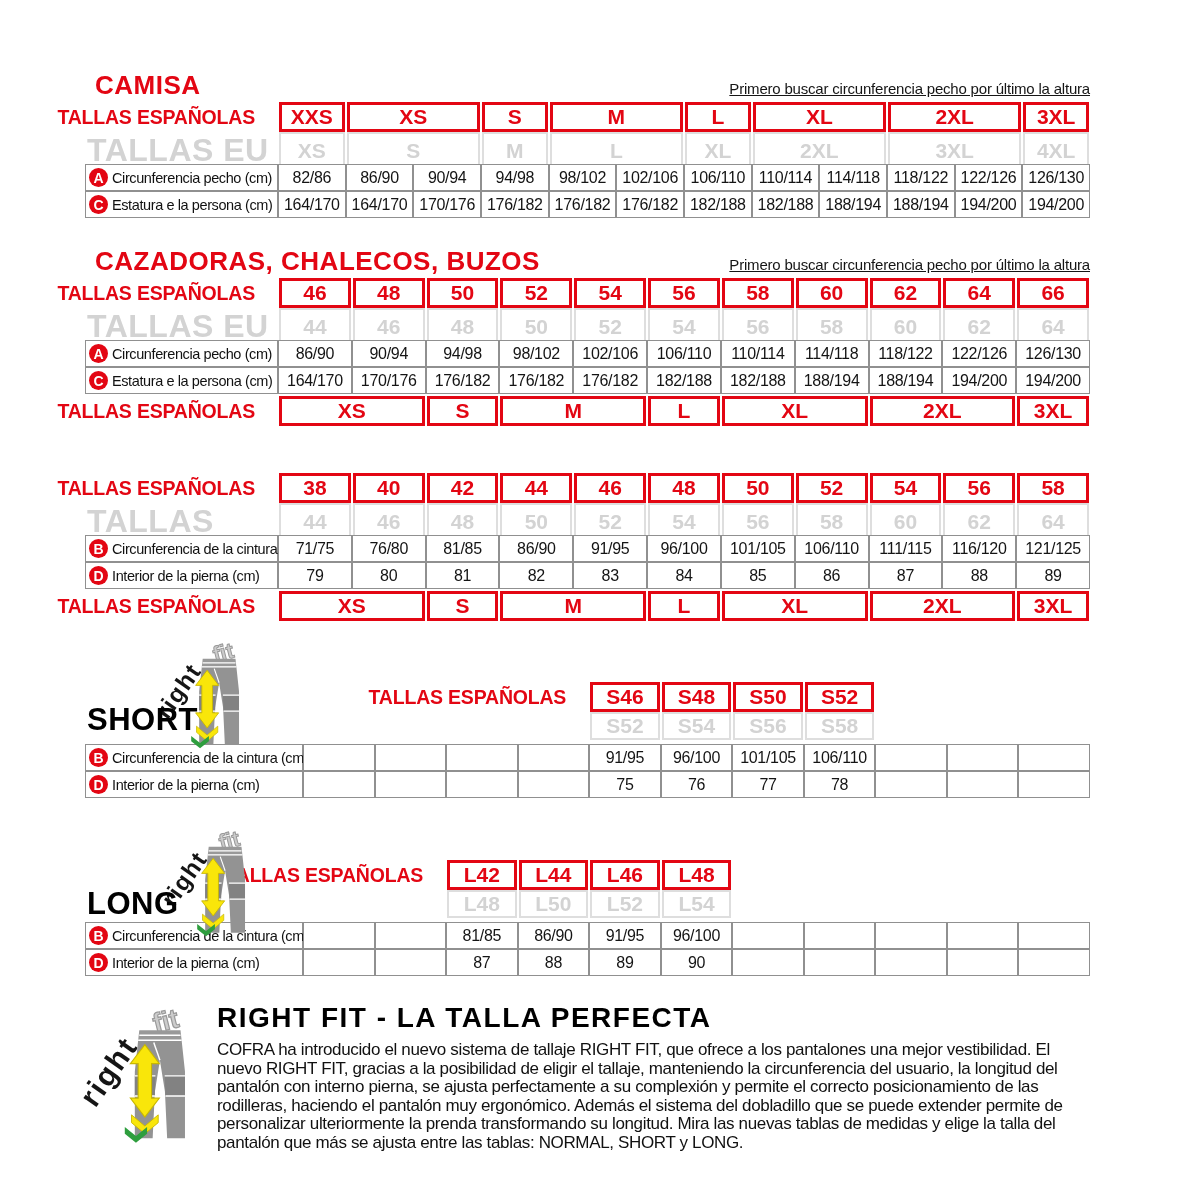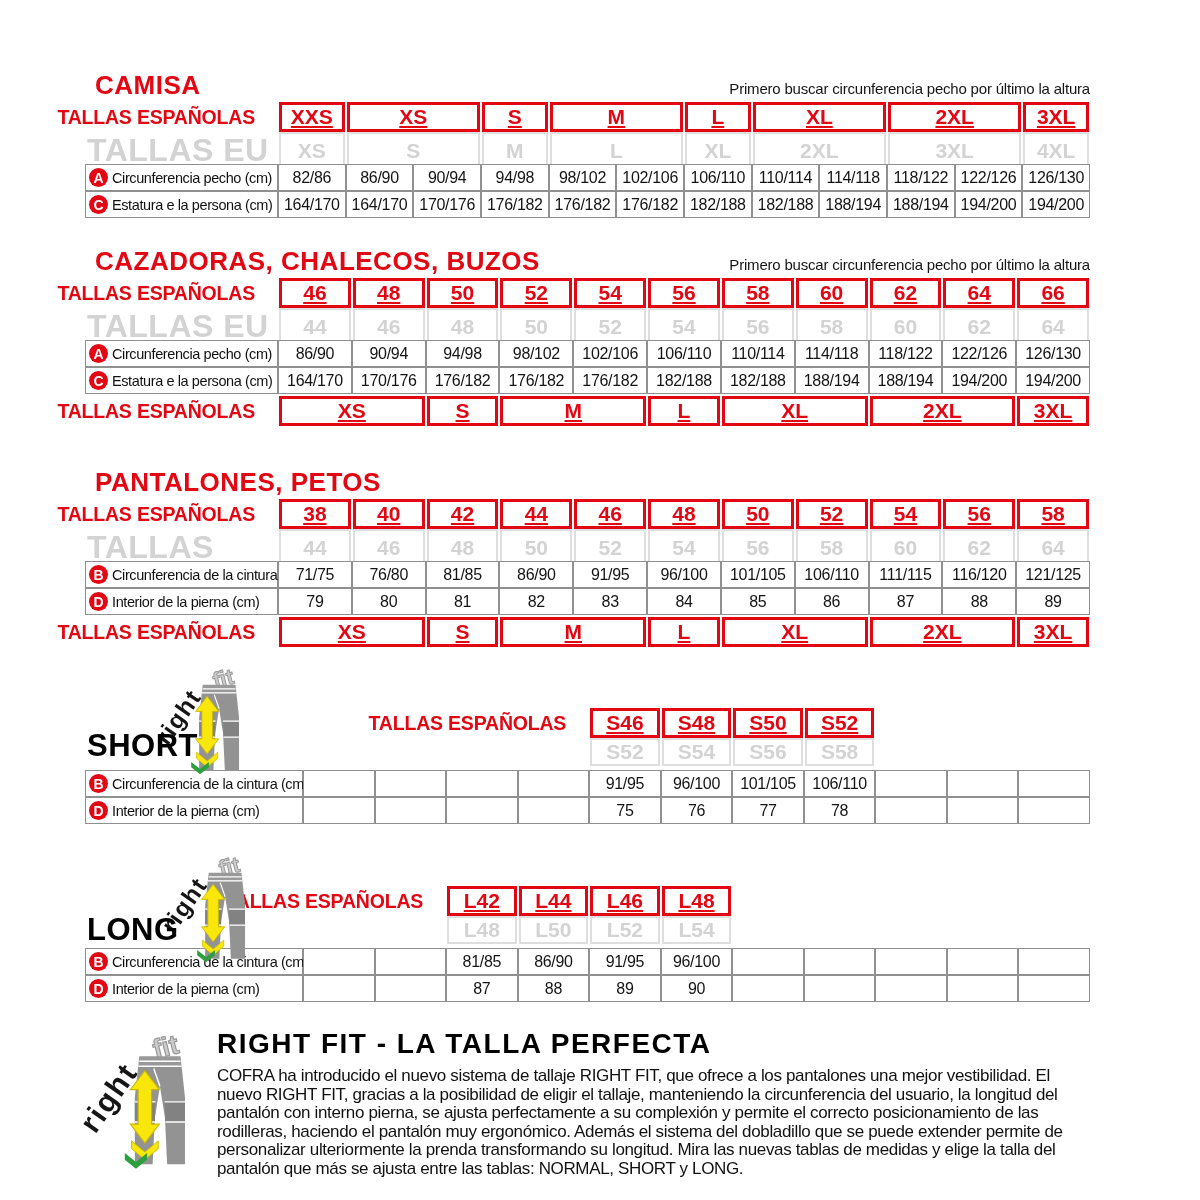--- a/index.html
+++ b/index.html
@@ -3,32 +3,32 @@
 <meta charset="utf-8">
 <style>
   :root{ --red:#e30613; --gray-txt:#d3d3d3; --gray-border:#dedede; --cell-border:#909090; --ink:#141414; }
   *{box-sizing:border-box;}
   body{margin:0; background:#ffffff; font-family:"Liberation Sans", sans-serif; color:var(--ink);}
   .page{position:relative; width:1200px; height:1200px; background:#fff; padding:72px 110px 0 85px; overflow:hidden;}
 
   
   .sec-head{display:flex; justify-content:space-between; align-items:flex-end; margin-bottom:4px;}
   .sec-title{margin:0; padding-left:10px; font-size:26px; line-height:26px; color:var(--red); font-weight:bold; letter-spacing:0.5px;}
-  .sec-note{font-size:15px; color:#151515; padding-bottom:1px; letter-spacing:-0.2px;}
+  .sec-note{font-size:15px; color:#151515; padding-bottom:1px; letter-spacing:-0.2px;text-decoration:underline;}
 
   
   .tbl{width:100%;}
   .trow{display:grid; align-items:stretch;}
   .es-row{height:27px; margin-bottom:3px;}
   .es-row.bottom{margin-top:2px; margin-bottom:0;}
   .eu-row{height:27px; margin-bottom:5px;}
   .data-row{height:27px;}
   .red-label{display:flex; align-items:center; justify-content:flex-end; padding-right:23px; color:var(--red); font-weight:bold; font-size:19.5px; letter-spacing:-0.2px; white-space:nowrap;}
   .gray-label{display:flex; align-items:center; padding-left:2px; color:var(--gray-txt); font-weight:bold; font-size:32px; letter-spacing:0.5px; white-space:nowrap;}
-  .red-box{margin:0 1px; border:3px solid var(--red); background:#fff; color:var(--red); font-weight:bold; font-size:21px; display:flex; align-items:center; justify-content:center;text-decoration:underline;}
+  .red-box{margin:0 1px; border:3px solid var(--red); background:#fff; color:var(--red); font-weight:bold; font-size:21px; display:flex; align-items:center; justify-content:center;}
   .gray-box{margin:0 1px; border:2px solid var(--gray-border); background:#fff; color:var(--gray-txt); font-weight:bold; font-size:21px; display:flex; align-items:center; justify-content:center;}
   .dcell{border:1px solid var(--cell-border); background:#fff; font-size:16px; letter-spacing:-0.3px; display:flex; align-items:center; justify-content:center;}
   .mlabel{border:1px solid var(--cell-border); background:#fff; display:flex; align-items:center; gap:4px; padding-left:3px;}
   .badge{min-width:19px; width:19px; height:19px; border-radius:10px; background:var(--red); color:#fff; font-size:14px; font-weight:bold; display:flex; align-items:center; justify-content:center;}
   .mtext{font-size:14.5px; letter-spacing:-0.4px; white-space:nowrap; color:#111;}
 
   .sec2{margin-top:30px;}
   .sec3{margin-top:46px;}
 
   
@@ -226,21 +226,20 @@
           <div class="red-box" style="grid-column: span 1;">L</div>
           <div class="red-box" style="grid-column: span 2;">XL</div>
           <div class="red-box" style="grid-column: span 2;">2XL</div>
           <div class="red-box" style="grid-column: span 1;">3XL</div>
         </div>
       </div>
   </section>
 
   <section class="sec sec3" id="sec-pantalones">
     <div class="sec-head">
-      <h2 class="sec-title">PANTALONES, PETOS</h2>
     </div>
     <div class="tbl" id="tbl-pantalones">
         <div class="trow es-row" style="grid-template-columns: 193px repeat(11, 1fr);">
           <div class="red-label" style="grid-column: span 1;">TALLAS ESPAÑOLAS</div>
           <div class="red-box" style="grid-column: span 1;">38</div>
           <div class="red-box" style="grid-column: span 1;">40</div>
           <div class="red-box" style="grid-column: span 1;">42</div>
           <div class="red-box" style="grid-column: span 1;">44</div>
           <div class="red-box" style="grid-column: span 1;">46</div>
           <div class="red-box" style="grid-column: span 1;">48</div>

